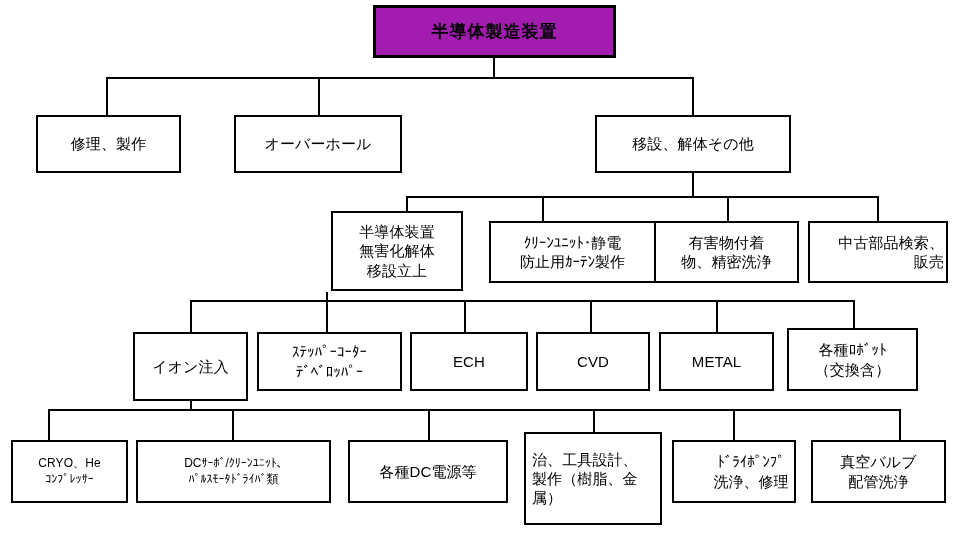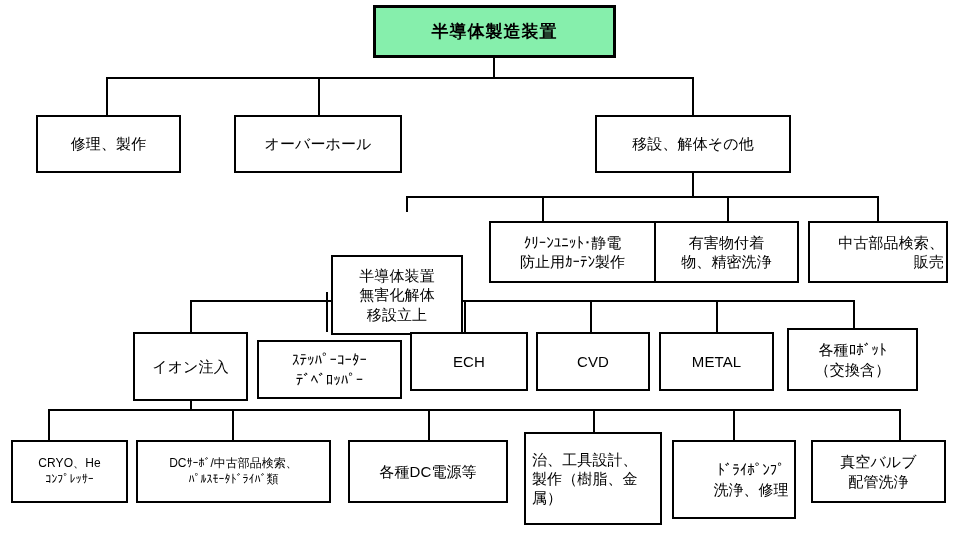--- a/index.html
+++ b/index.html
@@ -36,21 +36,21 @@
     align-items: center;
     justify-content: center;
     text-align: center;
     line-height: 1.28;
     color: #000000;
     font-size: 15px;
     letter-spacing: 0.1px;
     padding: 1px 2px;
   }
   .node.root {
-    background: #86efac;
+    background: #a21caf;
     font-weight: bold;
     font-size: 17px;
     border-width: 3px;
     letter-spacing: 1px;
   }
   .node .txt {
     display: block;
     width: 100%;
     white-space: pre-line;
   }
@@ -108,42 +108,42 @@
   <div class="node" style="left:36px; top:115px; width:145px; height:58px;">
     <span class="txt">修理、製作</span>
   </div>
   <div class="node" style="left:234px; top:115px; width:168px; height:58px;">
     <span class="txt">オーバーホール</span>
   </div>
   <div class="node" style="left:595px; top:115px; width:196px; height:58px;">
     <span class="txt">移設、解体その他</span>
   </div>
 
-  <div class="node" style="left:331px; top:211px; width:132px; height:80px;margin-top:44px;">
+  <div class="node" style="left:331px; top:211px; width:132px; height:80px;">
     <span class="txt">半導体装置
 無害化解体
 移設立上</span>
   </div>
   <div class="node hw" style="left:489px; top:221px; width:167px; height:62px;">
     <span class="txt">ｸﾘｰﾝﾕﾆｯﾄ･静電
 防止用ｶｰﾃﾝ製作</span>
   </div>
   <div class="node" style="left:654px; top:221px; width:145px; height:62px;text-align:center;">
     <span class="txt">有害物付着
 物、精密洗浄</span>
   </div>
   <div class="node" style="left:808px; top:221px; width:140px; height:62px;text-align:right;">
     <span class="txt">中古部品検索、
 販売</span>
   </div>
 
   <div class="node" style="left:133px; top:332px; width:115px; height:69px;">
     <span class="txt">イオン注入</span>
   </div>
-  <div class="node hw" style="left:257px; top:332px; width:145px; height:59px;margin-top:8px;">
+  <div class="node hw" style="left:257px; top:332px; width:145px; height:59px;">
     <span class="txt">ｽﾃｯﾊﾟｰｺｰﾀｰ
 ﾃﾞﾍﾞﾛｯﾊﾟｰ</span>
   </div>
   <div class="node" style="left:410px; top:332px; width:118px; height:59px;">
     <span class="txt">ECH</span>
   </div>
   <div class="node" style="left:536px; top:332px; width:114px; height:59px;">
     <span class="txt">CVD</span>
   </div>
   <div class="node" style="left:659px; top:332px; width:115px; height:59px;">
@@ -152,32 +152,32 @@
   <div class="node" style="left:787px; top:328px; width:131px; height:63px;">
     <span class="txt">各種ﾛﾎﾞｯﾄ
 （交換含）</span>
   </div>
 
   <div class="node sm" style="left:11px; top:440px; width:117px; height:63px;">
     <span class="txt">CRYO、He
 ｺﾝﾌﾟﾚｯｻｰ</span>
   </div>
   <div class="node sm hw" style="left:136px; top:440px; width:195px; height:63px;">
-    <span class="txt">DCｻｰﾎﾞ/中古部品検索、
+    <span class="txt">DCｻｰﾎﾞ/ｸﾘｰﾝﾕﾆｯﾄ、
 ﾊﾟﾙｽﾓｰﾀﾄﾞﾗｲﾊﾞ類</span>
   </div>
   <div class="node" style="left:348px; top:440px; width:160px; height:63px;">
     <span class="txt">各種DC電源等</span>
   </div>
   <div class="node align-left" style="left:524px; top:432px; width:138px; height:93px;">
     <span class="txt">治、工具設計、
 製作（樹脂、金
 属）</span>
   </div>
-  <div class="node hw" style="left:672px; top:440px; width:124px; height:79px;padding-left:36px;">
+  <div class="node hw" style="left:672px; top:440px; width:124px; height:63px;padding-left:36px;">
     <span class="txt">ﾄﾞﾗｲﾎﾟﾝﾌﾟ
 洗浄、修理</span>
   </div>
   <div class="node" style="left:811px; top:440px; width:135px; height:63px;">
     <span class="txt">真空バルブ
 配管洗浄</span>
   </div>
 
 </div>
 

